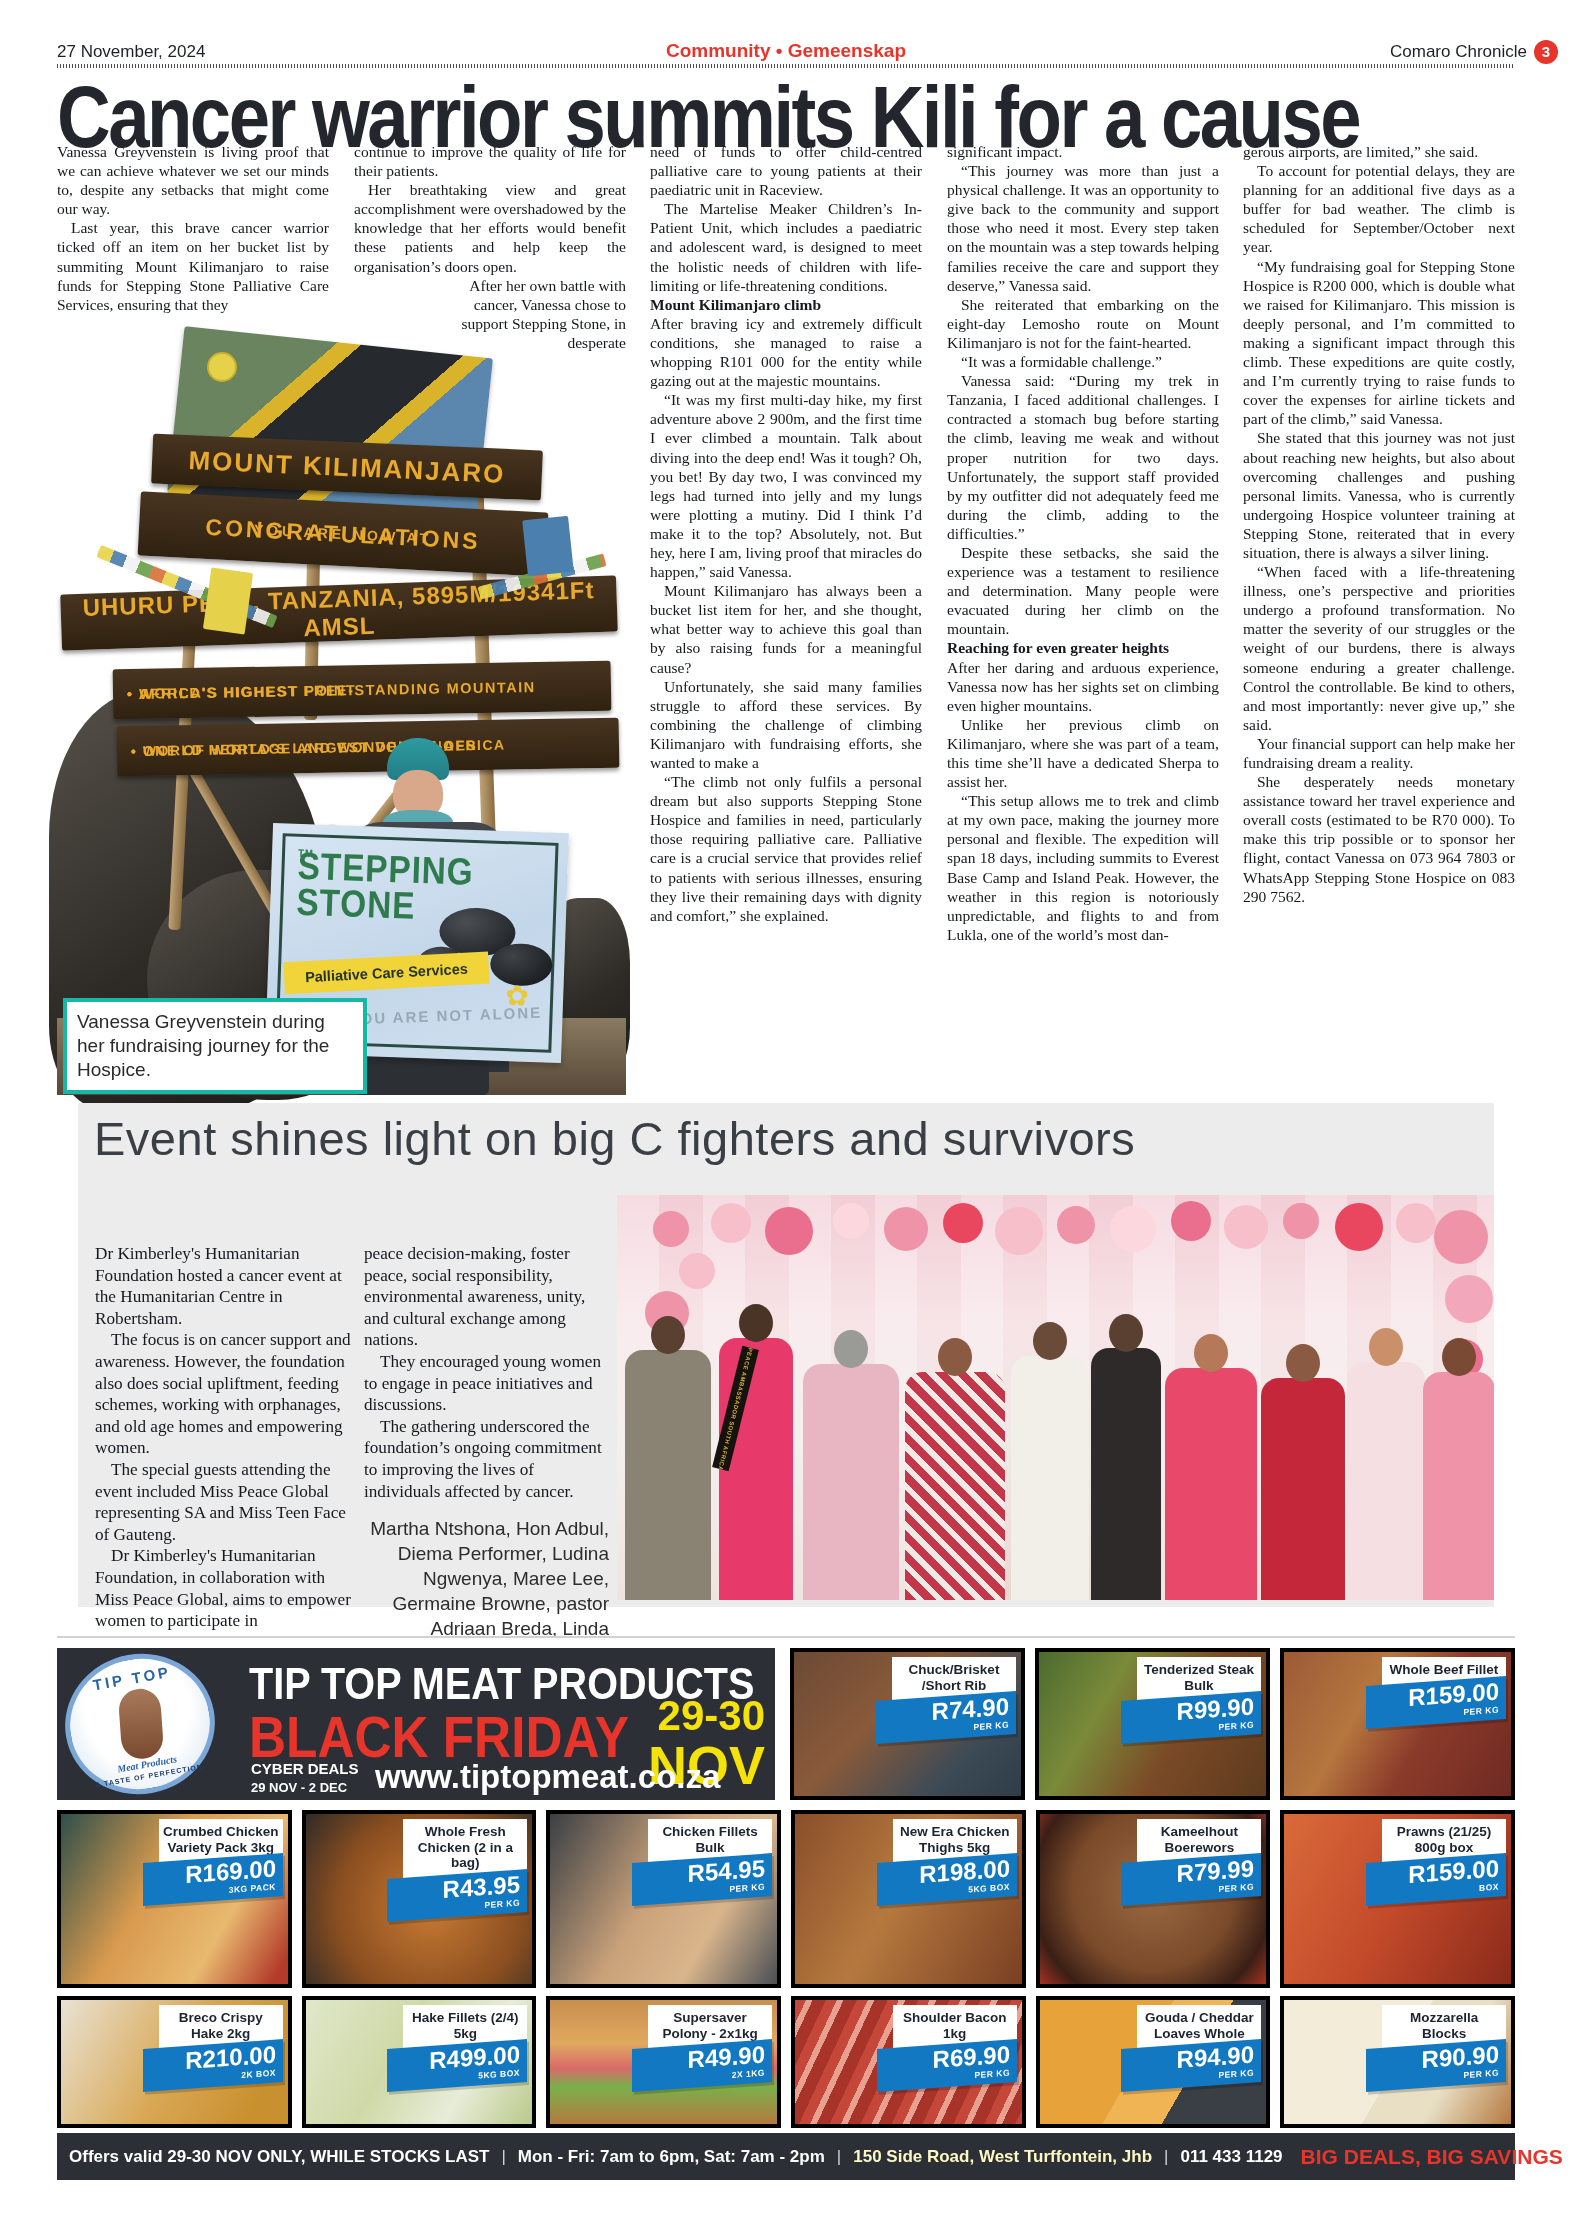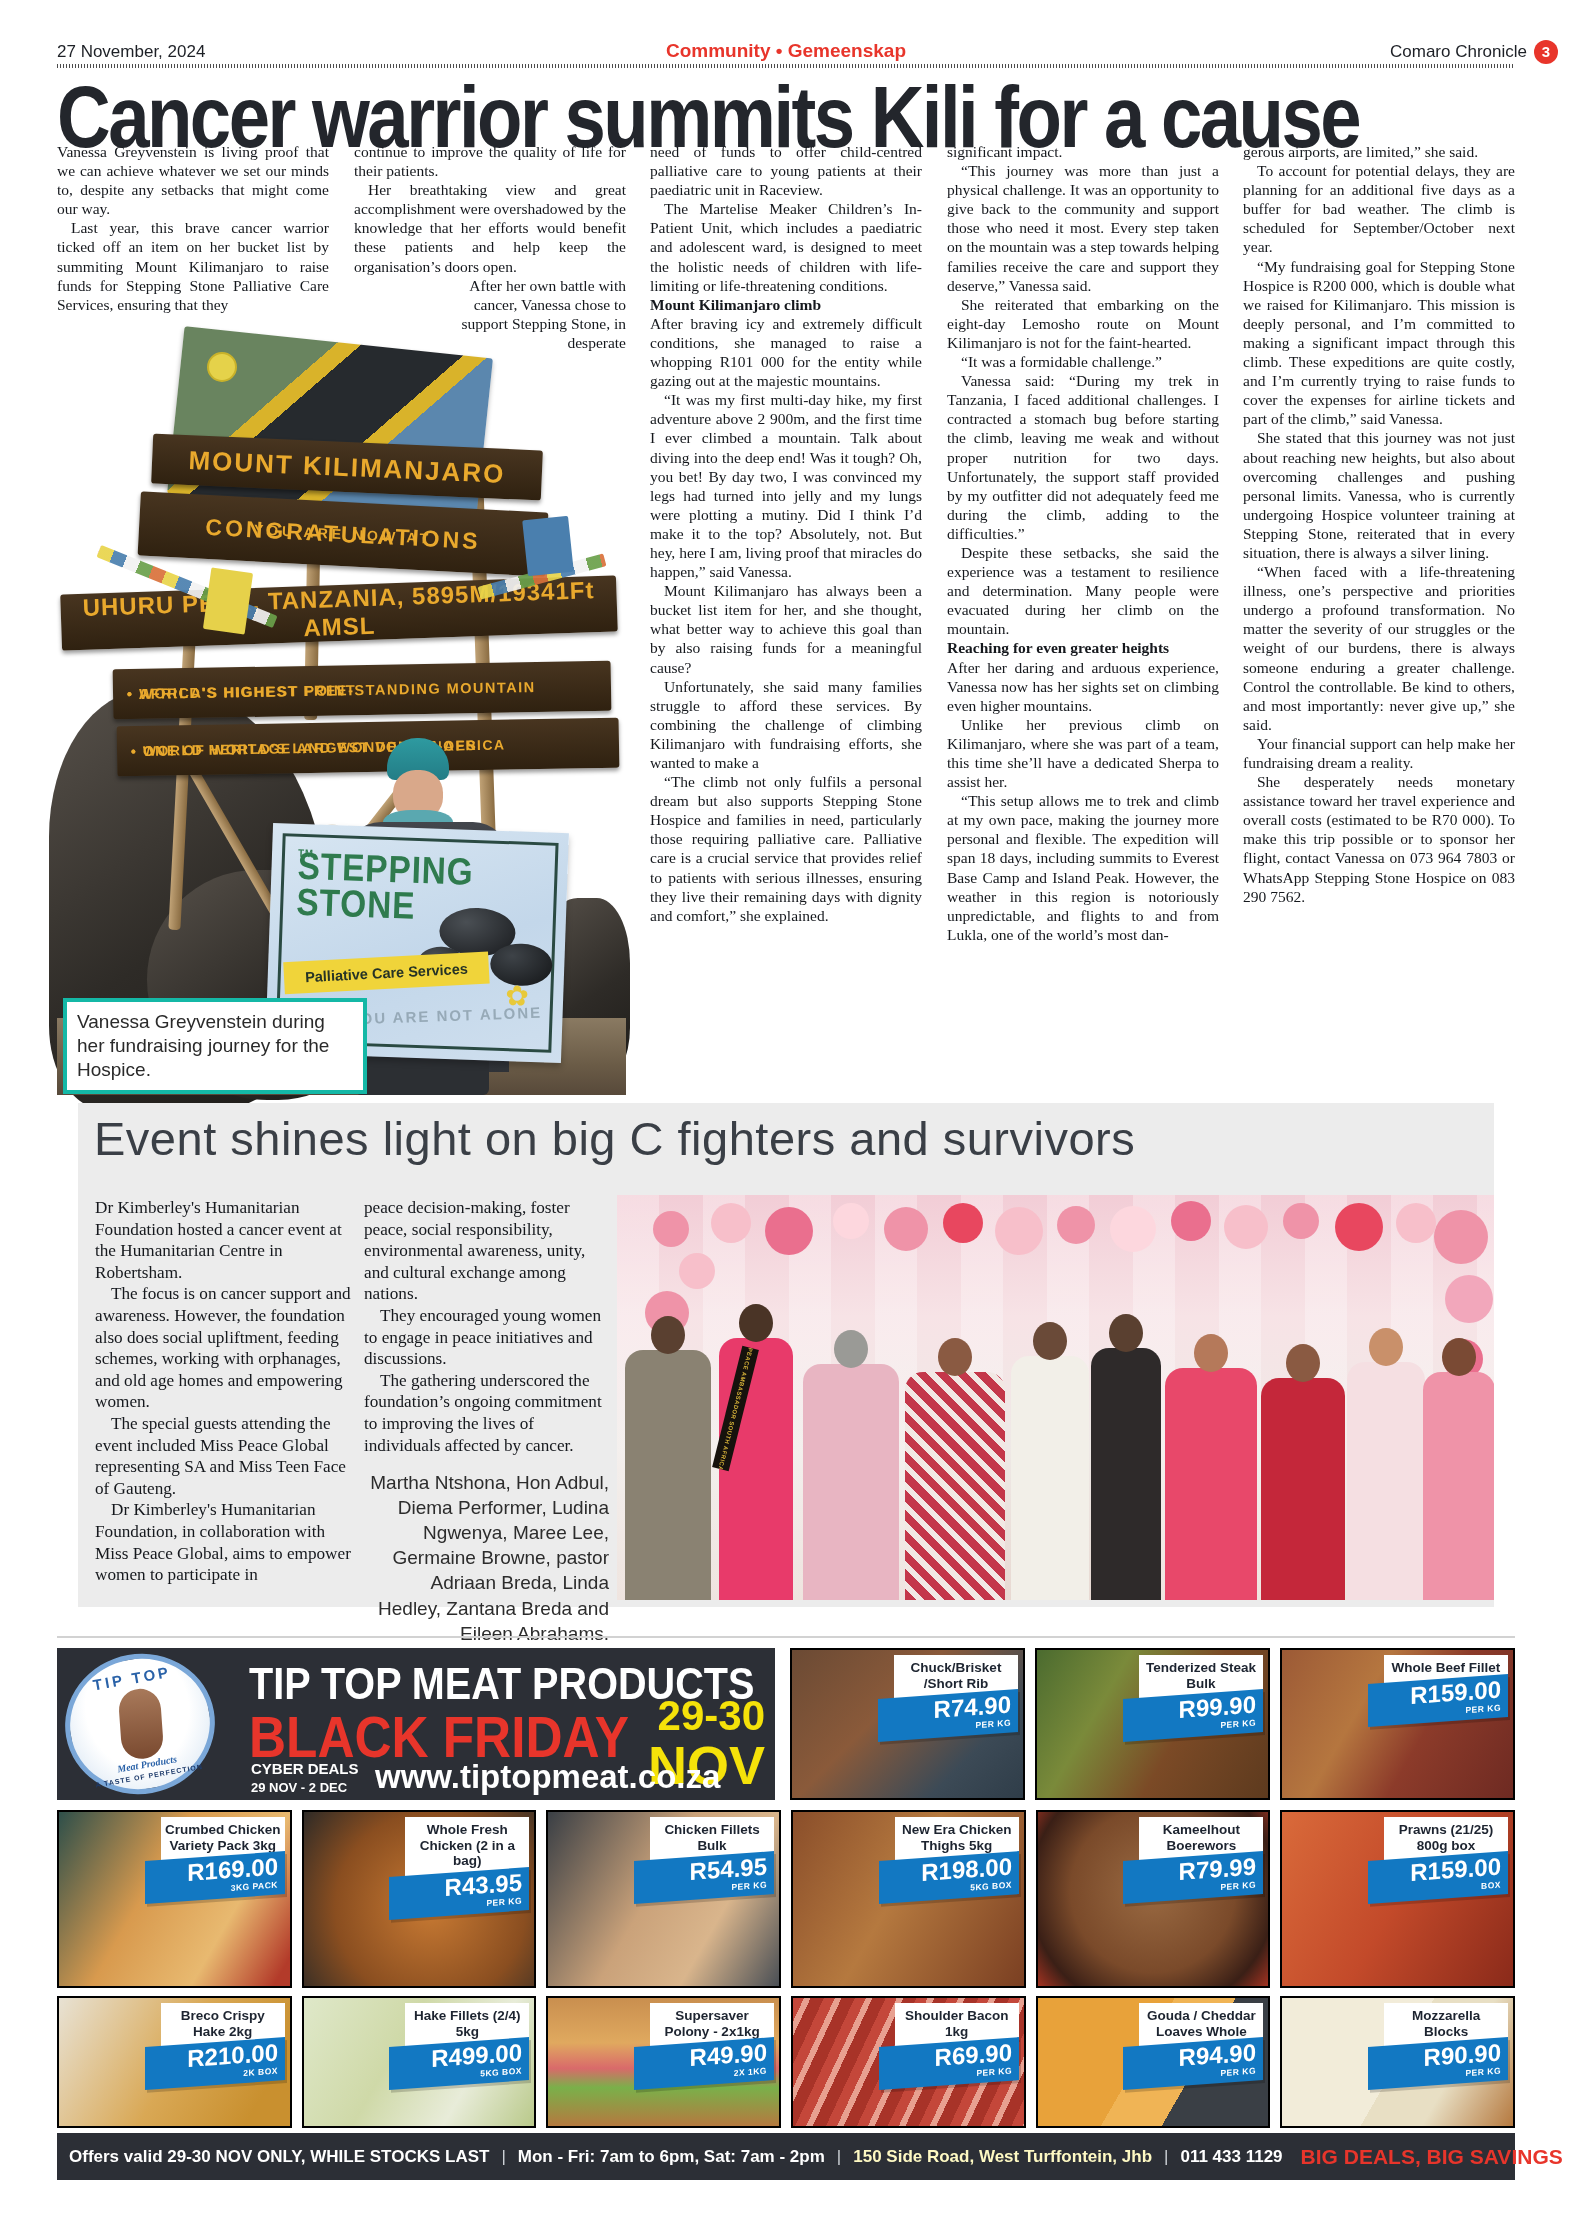--- a/index.html
+++ b/index.html
@@ -73,21 +73,21 @@
         font-family:"Liberation Sans",sans-serif;font-size:19px;line-height:1.27;color:#2a2a2a;}
 
   
   .sec2{position:absolute;left:78px;top:1103px;width:1416px;height:504px;background:#ececec;}
   .sec2 .h2{position:absolute;left:16px;top:8px;font-family:"Liberation Sans",sans-serif;font-weight:normal;
             font-size:47px;color:#3a3f46;letter-spacing:.5px;}
   .colA,.colB{position:absolute;top:94px;font-size:17.2px;line-height:21.6px;text-align:left;color:#15181d;}
   .colA{left:17px;width:258px;}
   .colB{left:286px;width:245px;}
   .colA p,.colB p{margin:0;text-indent:16px;}
-  .colA p.ni,.colB p.ni{text-indent:0;}
+  .colA p.ni,.colB p.ni{text-indent:0;margin-top:46px;}
   .credit{margin-top:14px;font-family:"Liberation Sans",sans-serif;font-size:19px;line-height:1.32;
           text-align:right;color:#2c2c2c;}
   .ph2{position:absolute;left:539px;top:92px;width:877px;height:405px;overflow:hidden;
        background:linear-gradient(180deg,#f2cdd6 0,#f7e3e6 30%,#efe9e6 62%,#e8d9d2 100%);}
   .ph2::before{content:"";position:absolute;inset:0;
        background:repeating-linear-gradient(90deg,rgba(255,255,255,.30) 0 42px,rgba(255,255,255,0) 42px 86px);}
   .balloonset{position:absolute;left:36px;top:16px;width:36px;height:36px;border-radius:50%;background:#ef93a8;
      box-shadow:60px -6px 0 2px #f7bfca,118px 2px 0 6px #ea6f8e,180px -8px 0 0 #fdd7de,
      235px 0 0 4px #ef93a8,292px -6px 0 2px #e8475f,348px 2px 0 6px #f7bfca,405px -4px 0 1px #ef93a8,
      462px 0 0 5px #fdd7de,520px -8px 0 2px #ea6f8e,575px -2px 0 4px #f7bfca,630px -8px 0 0 #ef93a8,
@@ -119,21 +119,21 @@
   .ad-d1{right:10px;top:44px;color:#f5e20a;font:bold 42px "Liberation Sans",sans-serif;}
   .ad-d2{right:10px;top:86px;color:#f5e20a;font:bold 54px "Liberation Sans",sans-serif;}
   .ad-c1{left:194px;top:112px;color:#fff;font:bold 15px "Liberation Sans",sans-serif;}
   .ad-c2{left:194px;top:132px;color:#fff;font:bold 13px "Liberation Sans",sans-serif;}
   .ad-web{left:318px;top:110px;color:#fff;font:bold 33px "Liberation Sans",sans-serif;}
 
   .adrow{position:absolute;display:flex;gap:10px;}
   .r1{left:790px;top:1648px;width:725px;height:152px;}
   .r2{left:57px;top:1810px;width:1458px;height:178px;}
   .r3{left:57px;top:1996px;width:1458px;height:132px;}
-  .card{position:relative;flex:1;overflow:hidden;border:2px solid #000000;background:#888;}
+  .card{position:relative;flex:1;overflow:hidden;border:4px solid #000000;background:#888;}
   .cphoto{position:absolute;inset:0;}
   .tagwrap{position:absolute;top:5px;right:5px;width:124px;}
   .clabel{background:#fff;padding:5px 4px 9px;font-family:"Liberation Sans",sans-serif;font-weight:bold;
           font-size:13.5px;line-height:1.15;text-align:center;color:#1d2430;}
   .cribbon{position:relative;margin-top:-6px;margin-left:-16px;background:#1278c2;transform:skewY(-4deg);
            padding:3px 7px 5px;box-shadow:2px 3px 0 rgba(0,0,0,.18);}
   .cprice{font-family:"Liberation Sans",sans-serif;font-weight:bold;color:#fff;font-size:24px;text-align:right;line-height:1;}
   .cunit{font-family:"Liberation Sans",sans-serif;font-weight:bold;color:#fff;font-size:8.5px;text-align:right;
          letter-spacing:.5px;margin-top:1px;}
 

